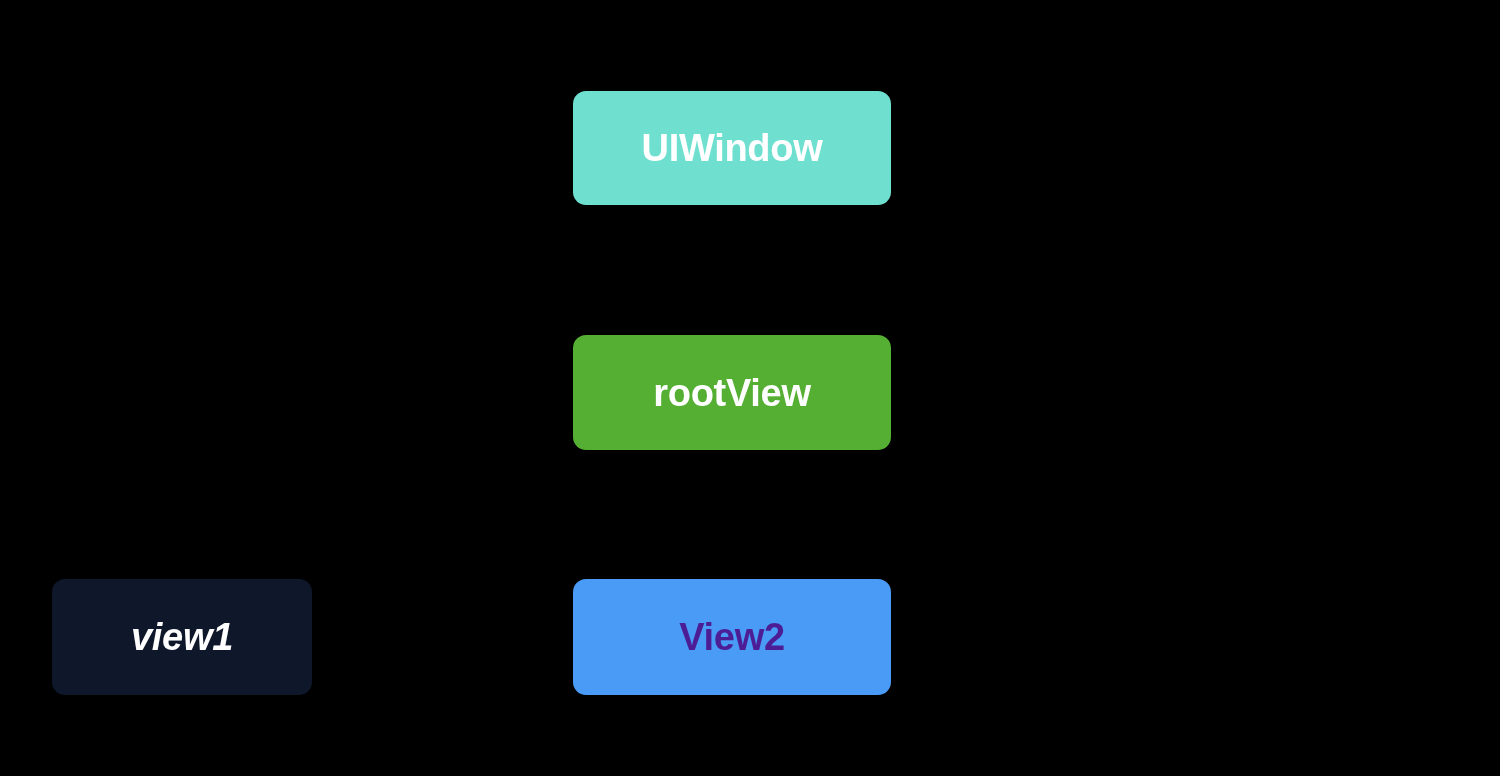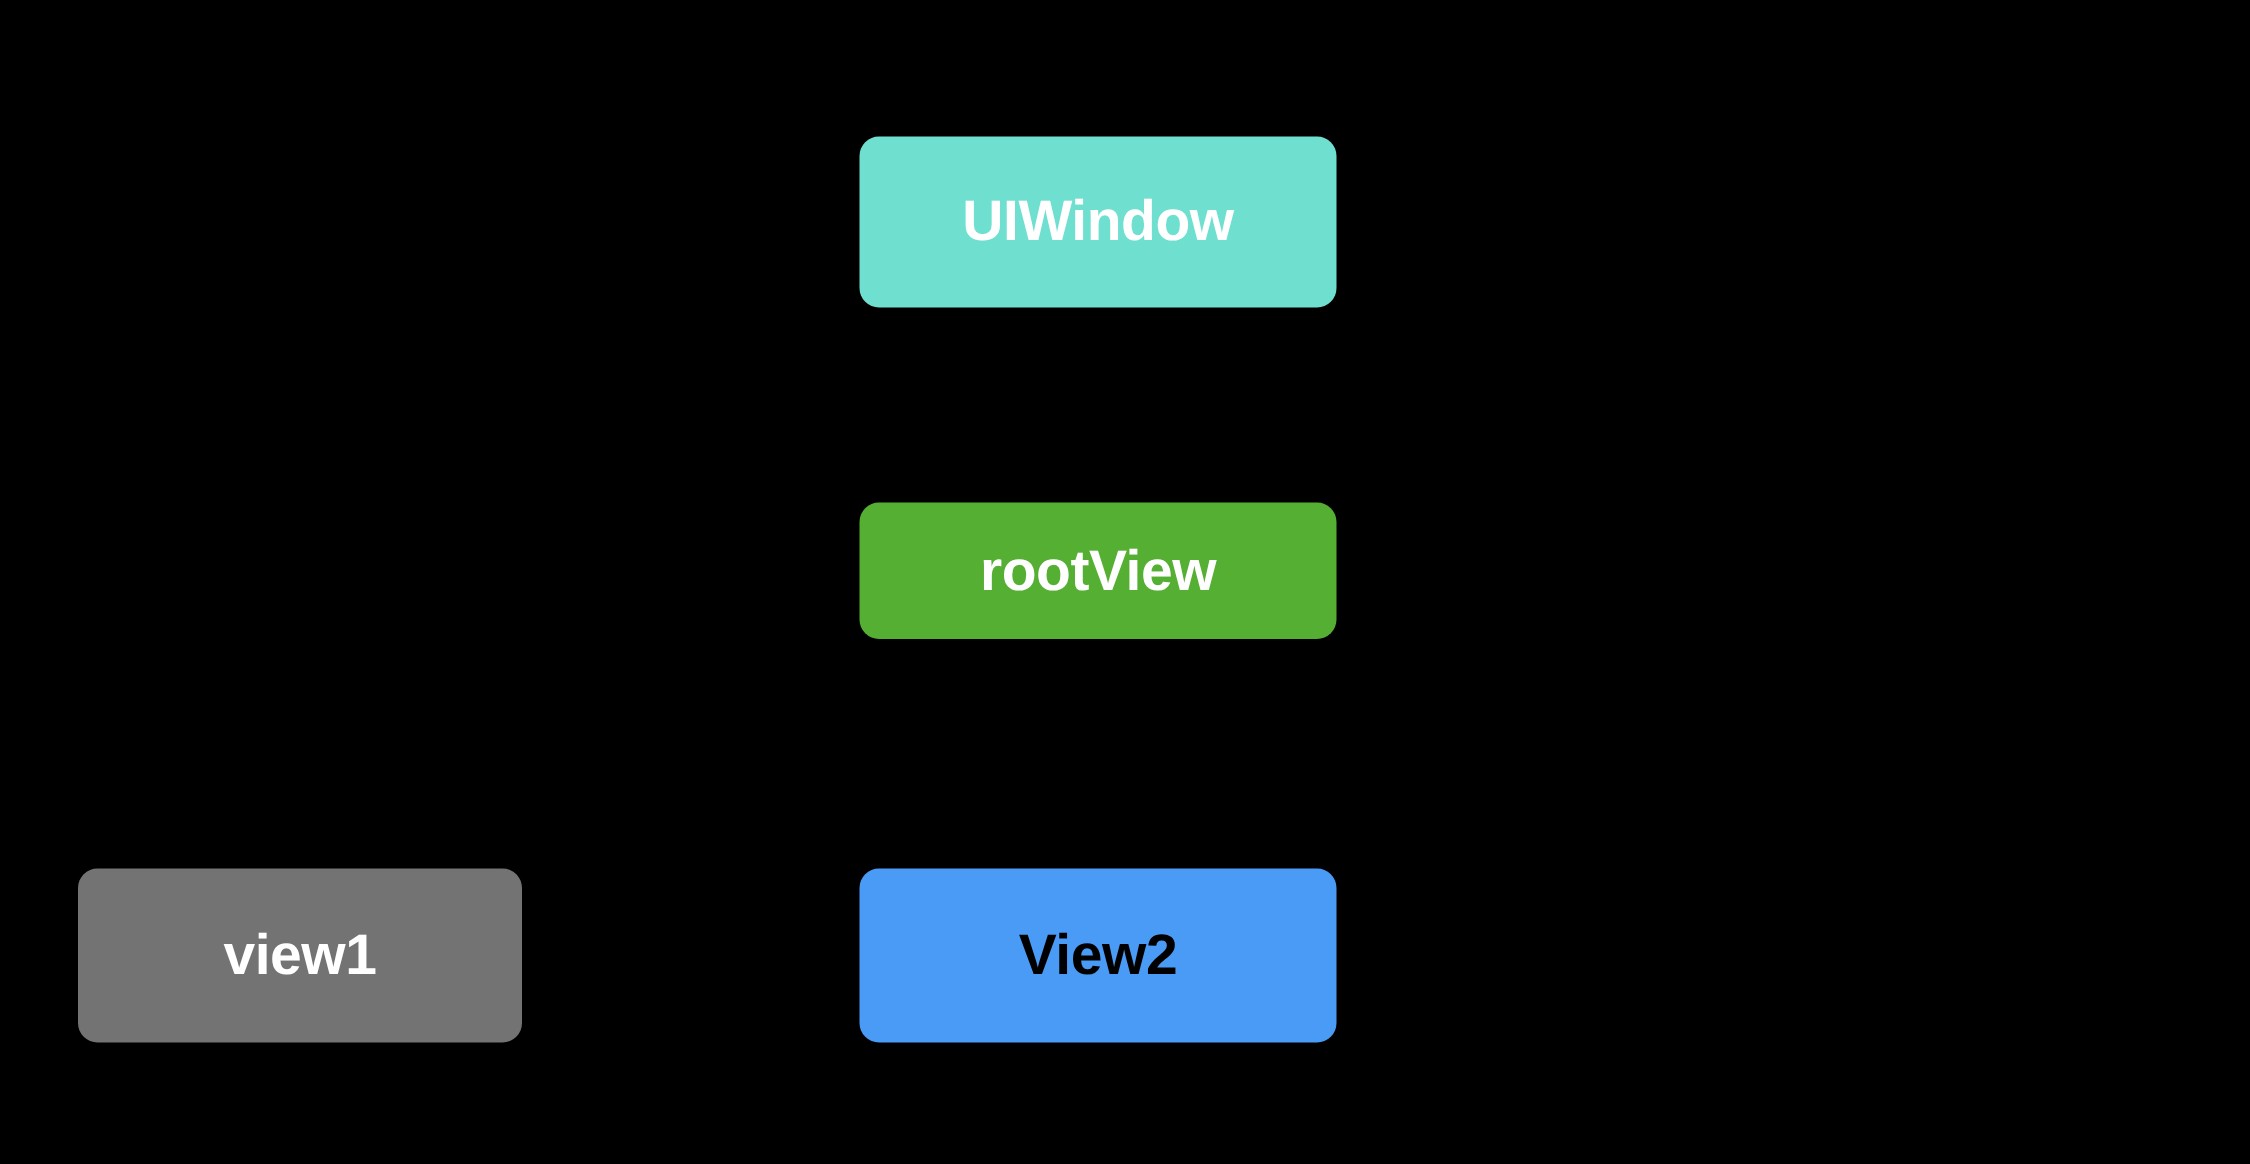--- a/index.html
+++ b/index.html
@@ -41,26 +41,26 @@
 </style>
 </head>
 <body style="background: rgb(0, 0, 0);">
 
 <div id="canvas" style="width: 1500px; height: 776px; background: rgb(0, 0, 0); padding-left: 34px;">
 
   <div class="node" id="node-uiwindow" style="left: 573px; top: 91px; width: 318px; height: 114px; background: rgb(111, 224, 208);">
     <span class="node-label" style="color: rgb(255, 255, 255);">UIWindow</span>
   </div>
 
-  <div class="node" id="node-rootview" style="left: 573px; top: 335px; width: 318px; height: 91px; background: rgb(85, 175, 51);">
+  <div class="node" id="node-rootview" style="left: 573px; top: 335px; width: 318px; height: 115px; background: rgb(85, 175, 51);">
     <span class="node-label" style="color: rgb(255, 255, 255);">rootView</span>
   </div>
 
-  <div class="node" id="node-view1" style="left: 52px; top: 579px; width: 296px; height: 116px; background: #737373;">
+  <div class="node" id="node-view1" style="left: 52px; top: 579px; width: 260px; height: 116px; background: #0f172a; font-style: italic;">
     <span class="node-label" style="color: rgb(255, 255, 255);">view1</span>
   </div>
 
   <div class="node" id="node-view2" style="left: 573px; top: 579px; width: 318px; height: 116px; background: rgb(74, 155, 245);">
-    <span class="node-label" style="color: #000000;">View2</span>
+    <span class="node-label" style="color: #4c1d95;">View2</span>
   </div>
 
 
 </div>
 
 </body></html>

